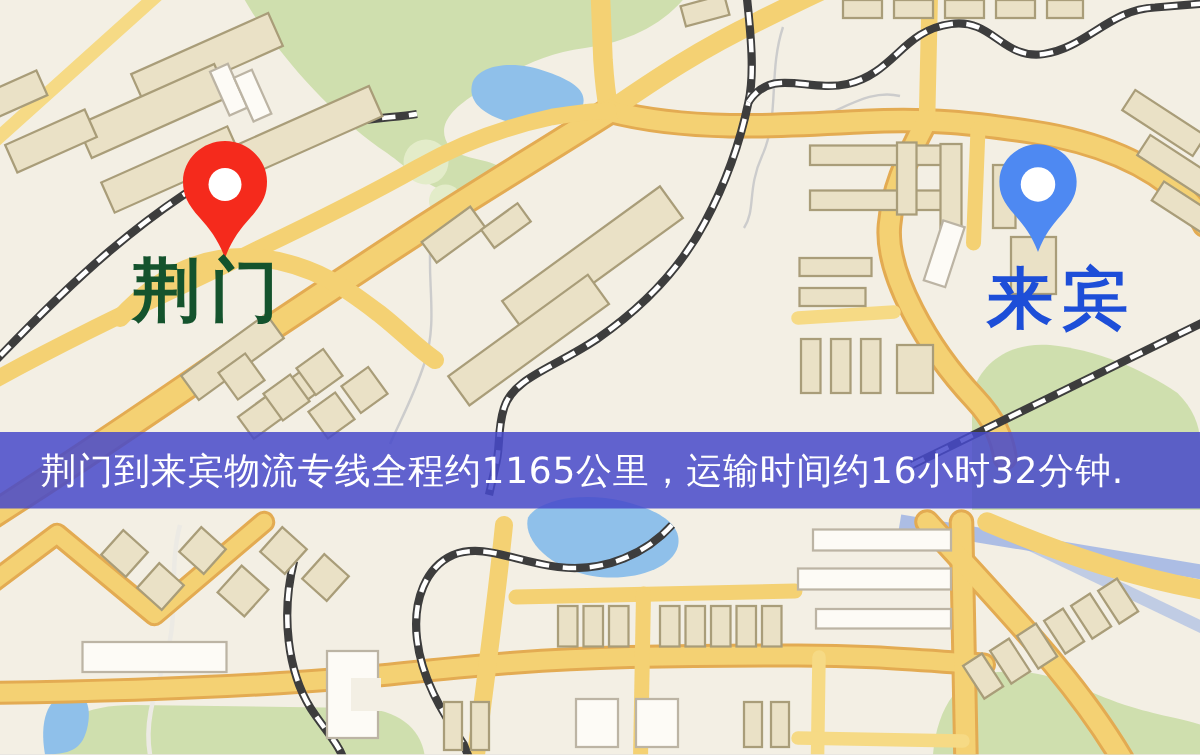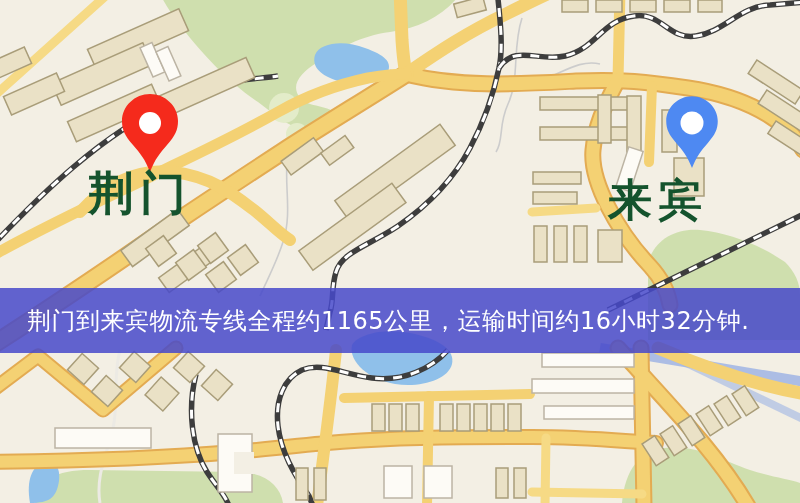--- a/index.html
+++ b/index.html
@@ -23,24 +23,24 @@
   .park{fill:#cfdfae;}
   .parkl{fill:#e3ecc9;}
   .wat{fill:#8fc0ea;}
   .stream{fill:none;stroke:#cccccc;stroke-width:1.6;}
   
   .city-label{
     position:absolute;font-weight:bold;line-height:1;letter-spacing:6px;
     font-family:"DejaVu Sans","Liberation Sans",sans-serif;white-space:nowrap;
   }
   .city-label.origin{left:88px;top:170px;font-size:46px;color:#14532d;}
-  .city-label.dest{left:608px;top:178px;font-size:44px;color:#14532d;}
+  .city-label.dest{left:658px;top:178px;font-size:44px;color:#1d4ed8;}
   
   .banner{
-    position:absolute;left:0;top:288px;width:800px;height:65px;
+    position:absolute;left:0;top:288px;width:800px;height:51px;
     background:rgba(70,73,202,0.85);display:flex;align-items:center;
   }
   .banner span{
     color:#ffffff;font-size:24px;padding-left:27px;letter-spacing:.5px;white-space:nowrap;
     font-family:"DejaVu Sans","Liberation Sans",sans-serif;
   }
 </style>
 </head>
 <body>
 

